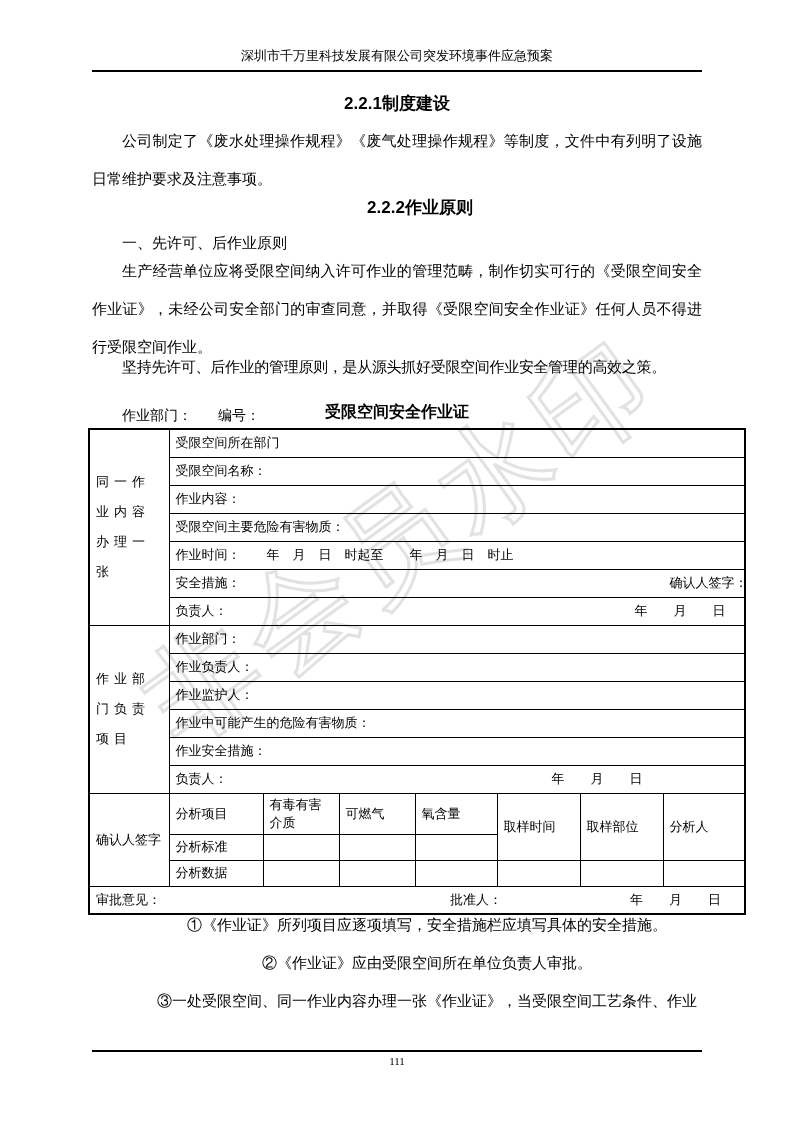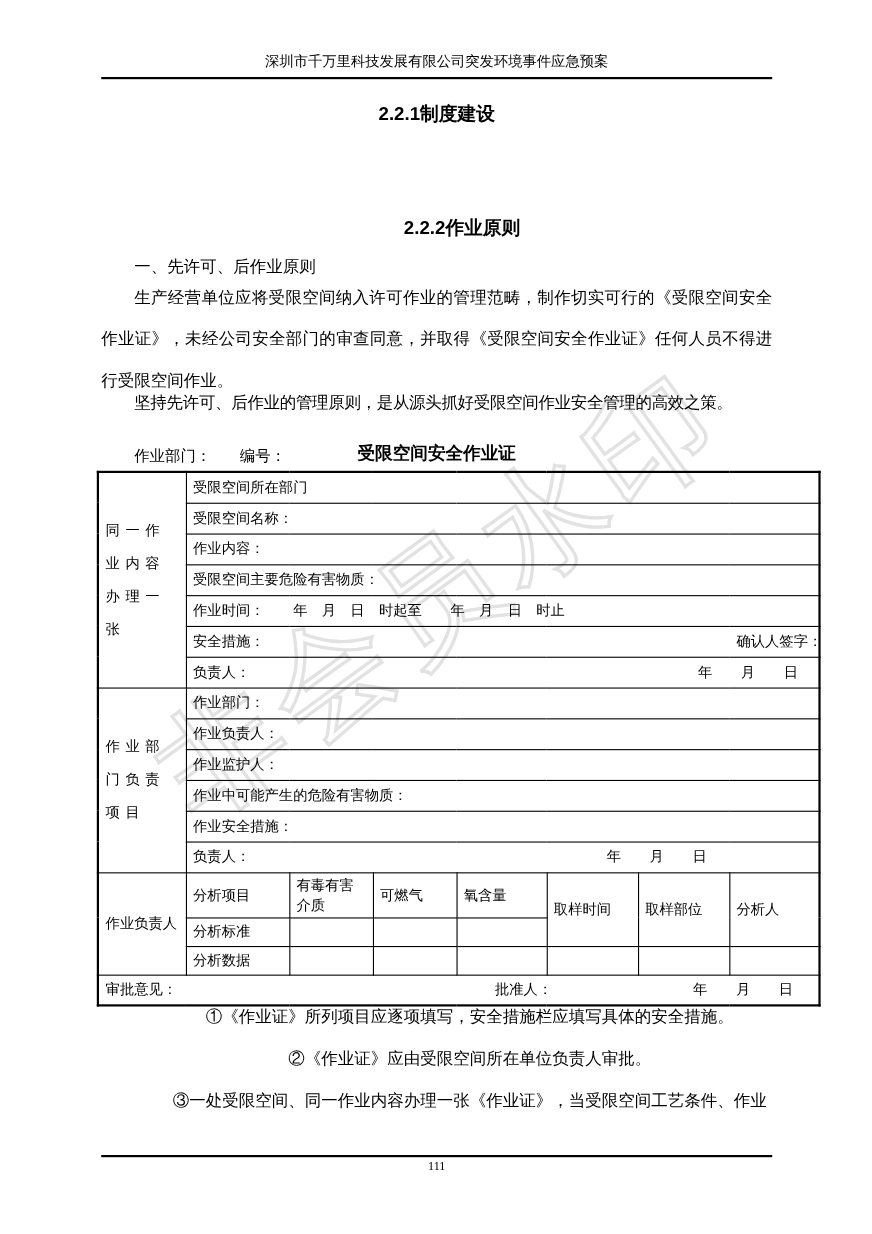--- a/index.html
+++ b/index.html
@@ -72,20 +72,21 @@
 <body>
 
 <div class="page">
 
   <div class="watermark">非会员水印</div>
 
   <div class="layer doc-header">深圳市千万里科技发展有限公司突发环境事件应急预案</div>
   <div class="layer header-rule"></div>
 
   <div class="layer h-sec h-221">2.2.1制度建设</div>
+  <div class="layer para p-221">公司制定了《废水处理操作规程》《废气处理操作规程》等制度，文件中有列明了设施日常维护要求及注意事项。</div>
 
   <div class="layer h-sec h-222">2.2.2作业原则</div>
   <div class="layer para p-principle">一、先许可、后作业原则</div>
   <div class="layer para p-main">生产经营单位应将受限空间纳入许可作业的管理范畴，制作切实可行的《受限空间安全作业证》，未经公司安全部门的审查同意，并取得《受限空间安全作业证》任何人员不得进行受限空间作业。</div>
   <div class="layer para p-insist">坚持先许可、后作业的管理原则，是从源头抓好受限空间作业安全管理的高效之策。</div>
 
   <div class="layer permit-title">受限空间安全作业证</div>
   <div class="layer permit-meta">
     <span>作业部门：</span><span class="num">编号：</span>
   </div>
@@ -149,21 +150,21 @@
           <td colspan="7">作业安全措施：</td>
         </tr>
       <tr class="r28">
         <td class="rel" colspan="7">
           <span>负责人：</span>
           <span class="fl px382">年　　月　　日</span>
         </td>
       </tr>
 
       <tr class="r36">
-        <td class="grp" rowspan="3">作业负责人</td>
+        <td class="grp" rowspan="3">确认人签字</td>
         <td>分析项目</td>
         <td>有毒有害介质</td>
         <td>可燃气</td>
         <td>氧含量</td>
         <td rowspan="2">取样时间</td>
         <td rowspan="2">取样部位</td>
         <td rowspan="2">分析人</td>
       </tr>
       <tr class="r26">
         <td>分析标准</td>

